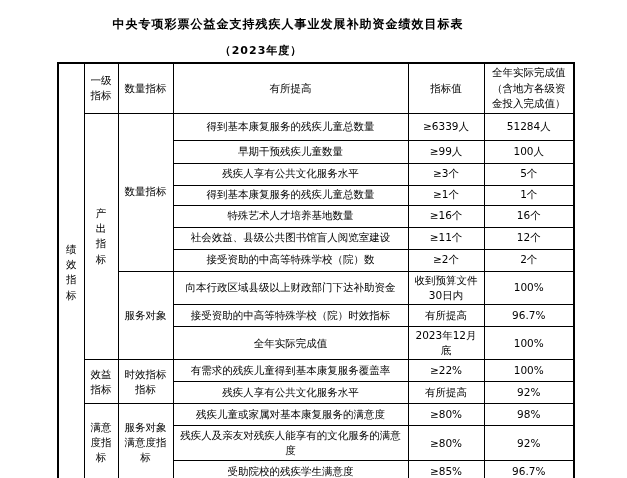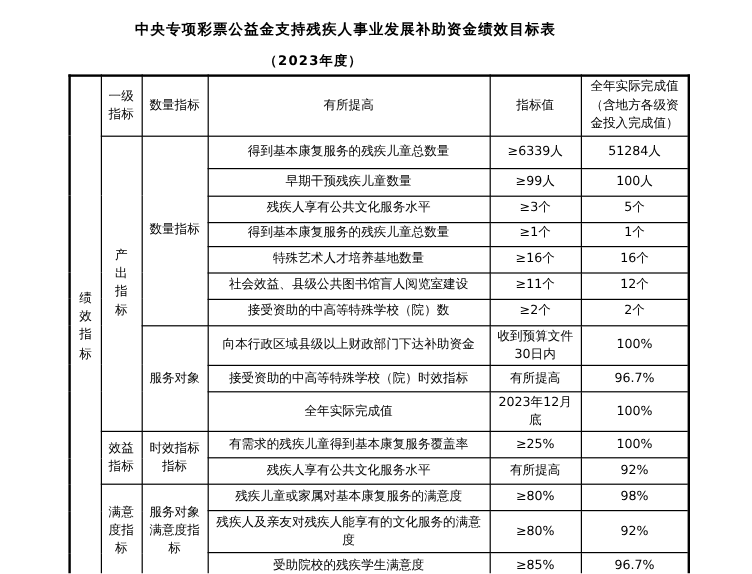--- a/index.html
+++ b/index.html
@@ -155,21 +155,21 @@
         <td class="center">2023年12月底</td>
         <td class="center">100%</td>
       </tr>
 
       <tr style="height:22px">
         <td rowspan="2" class="center pre">效益
 指标</td>
         <td rowspan="2" class="center pre">时效指标
 指标</td>
         <td class="left">有需求的残疾儿童得到基本康复服务覆盖率</td>
-        <td class="center">≥25%</td>
+        <td class="center">≥22%</td>
         <td class="center">100%</td>
       </tr>
       <tr style="height:22px">
         <td class="left">残疾人享有公共文化服务水平</td>
         <td class="center">有所提高</td>
         <td class="center">92%</td>
       </tr>
 
       <tr style="height:22px">
         <td rowspan="3" class="center pre">满意

